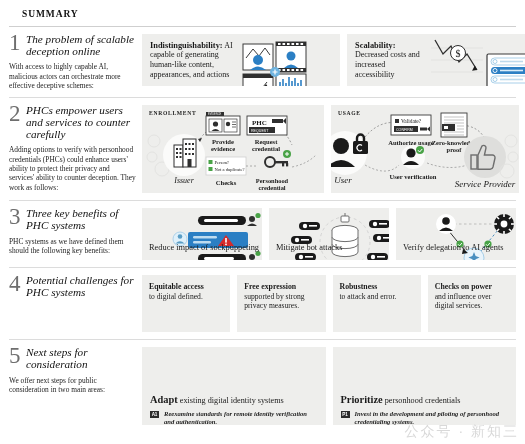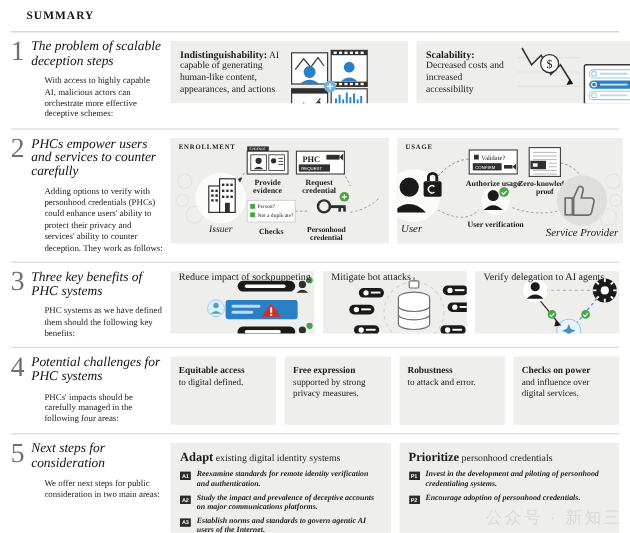--- a/index.html
+++ b/index.html
@@ -60,21 +60,20 @@
     font-size: 11.2px;
     line-height: 11.6px;
     color: #111;
   }
   .sec-desc {
     font-family: "Liberation Serif", serif;
     font-size: 7.4px;
     line-height: 9.4px;
     color: #1d1d1d;
     margin-top: 5px;
-    margin-left: 28px;
   }
   .sec-right { flex: 1 1 auto; display: flex; gap: 7px; align-items: stretch; }
 
   .panel {
     background: #eeeeec;
     box-sizing: border-box;
     position: relative;
     overflow: hidden;
   }
   .panel-label {
@@ -97,42 +96,42 @@
   .s1 .txt b { font-size: 8.4px; }
   .s1 .art { flex: 1 1 auto; position: relative; height: 100%; }
 
   
   .s2 .panel { height: 88px; }
   .s2 .p-enroll { flex: 0 0 182px; }
   .s2 .p-usage  { flex: 1 1 auto; }
   .s2 .panel-label { position: absolute; top: 5px; left: 7px; }
 
   
-  .s3 .panel { flex: 1 1 0; height: 52px; display: flex; align-items: flex-start; }
+  .s3 .panel { flex: 1 1 0; height: 52px; display: flex; align-items: flex-end; }
   .s3 .txt {
     font-family: "Liberation Serif", serif;
     font-size: 8.4px;
     line-height: 9.8px;
     padding: 0 0 8px 7px;
     position: relative; z-index: 3;
   }
   .s3 .art { position: absolute; inset: 0; }
 
   
   .s4 .panel {
     flex: 1 1 0; height: 57px;
     padding: 7px 6px 0 7px;
     font-size: 7.6px;
     line-height: 9.4px;
   }
   .s4 .panel b { display: block; font-size: 7.8px; }
 
   
   .s5 .panel { flex: 1 1 0; height: 78px; padding: 7px 7px 0 8px; }
-  .s5 .p-head { font-size: 8.2px; margin-bottom: 5px; }
+  .s5 .p-head { font-size: 8.2px; margin-bottom: 5px; margin-top: 40px; }
   .s5 .p-head .strong { font-weight: bold; font-size: 10.4px; }
   .s5 .item { display: flex; margin-bottom: 4px; }
   .s5 .badge {
     flex: 0 0 9px; height: 7px; background: #2b2b2b; color: #fff;
     font-family: "Liberation Sans", sans-serif;
     font-size: 4.6px; font-weight: bold;
     display: flex; align-items: center; justify-content: center;
     margin: 1px 5px 0 0; letter-spacing: -0.1px;
   }
   .s5 .itxt {
@@ -154,21 +153,21 @@
 
 <div class="page">
 
   <div class="summary-head">SUMMARY</div>
   <div class="rule"></div>
 
   <div class="section s1">
     <div class="sec-left">
       <div class="sec-title-row">
         <div class="sec-num">1</div>
-        <div class="sec-title">The problem of scalable deception steps</div>
+        <div class="sec-title">The problem of scalable deception online</div>
       </div>
       <div class="sec-desc">With access to highly capable AI, malicious actors can orchestrate more effective deceptive schemes:</div>
     </div>
     <div class="sec-right">
 
       <div class="panel">
         <div class="txt">
           <b>Indistinguishability:</b>
           <span>AI capable of generating human-like content, appearances, and actions</span>
         </div>
@@ -557,21 +556,20 @@
   </div>
 
   <div class="rule thin"></div>
 
   <div class="section s4">
     <div class="sec-left">
       <div class="sec-title-row">
         <div class="sec-num">4</div>
         <div class="sec-title">Potential challenges for PHC systems</div>
       </div>
-      <div class="sec-desc">PHCs' impacts should be carefully managed in the following four areas:</div>
     </div>
     <div class="sec-right">
       <div class="panel">
         <b>Equitable access</b>
         <span>to digital defined.</span>
       </div>
       <div class="panel">
         <b>Free expression</b>
         <span>supported by strong privacy measures.</span>
       </div>

